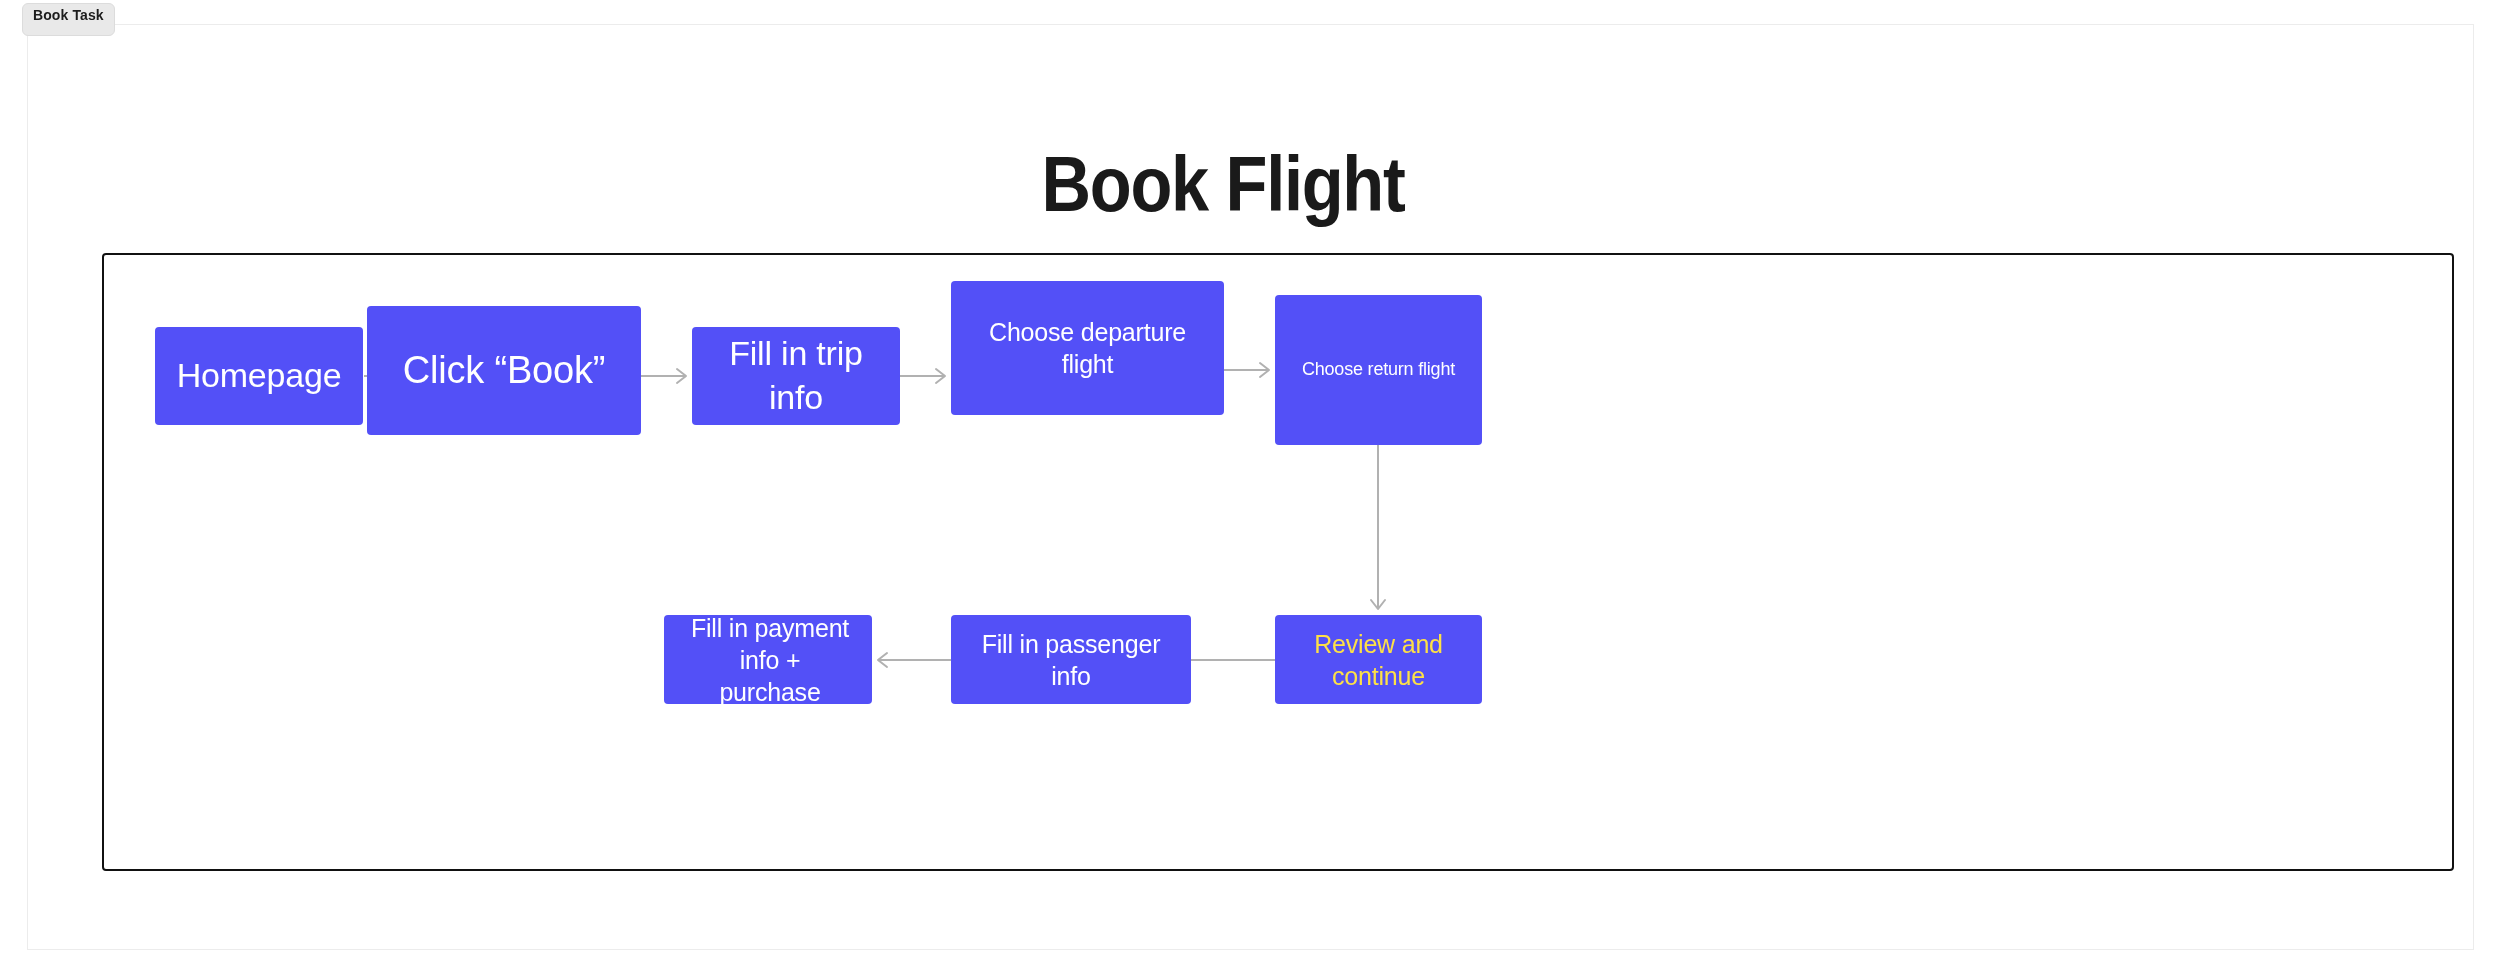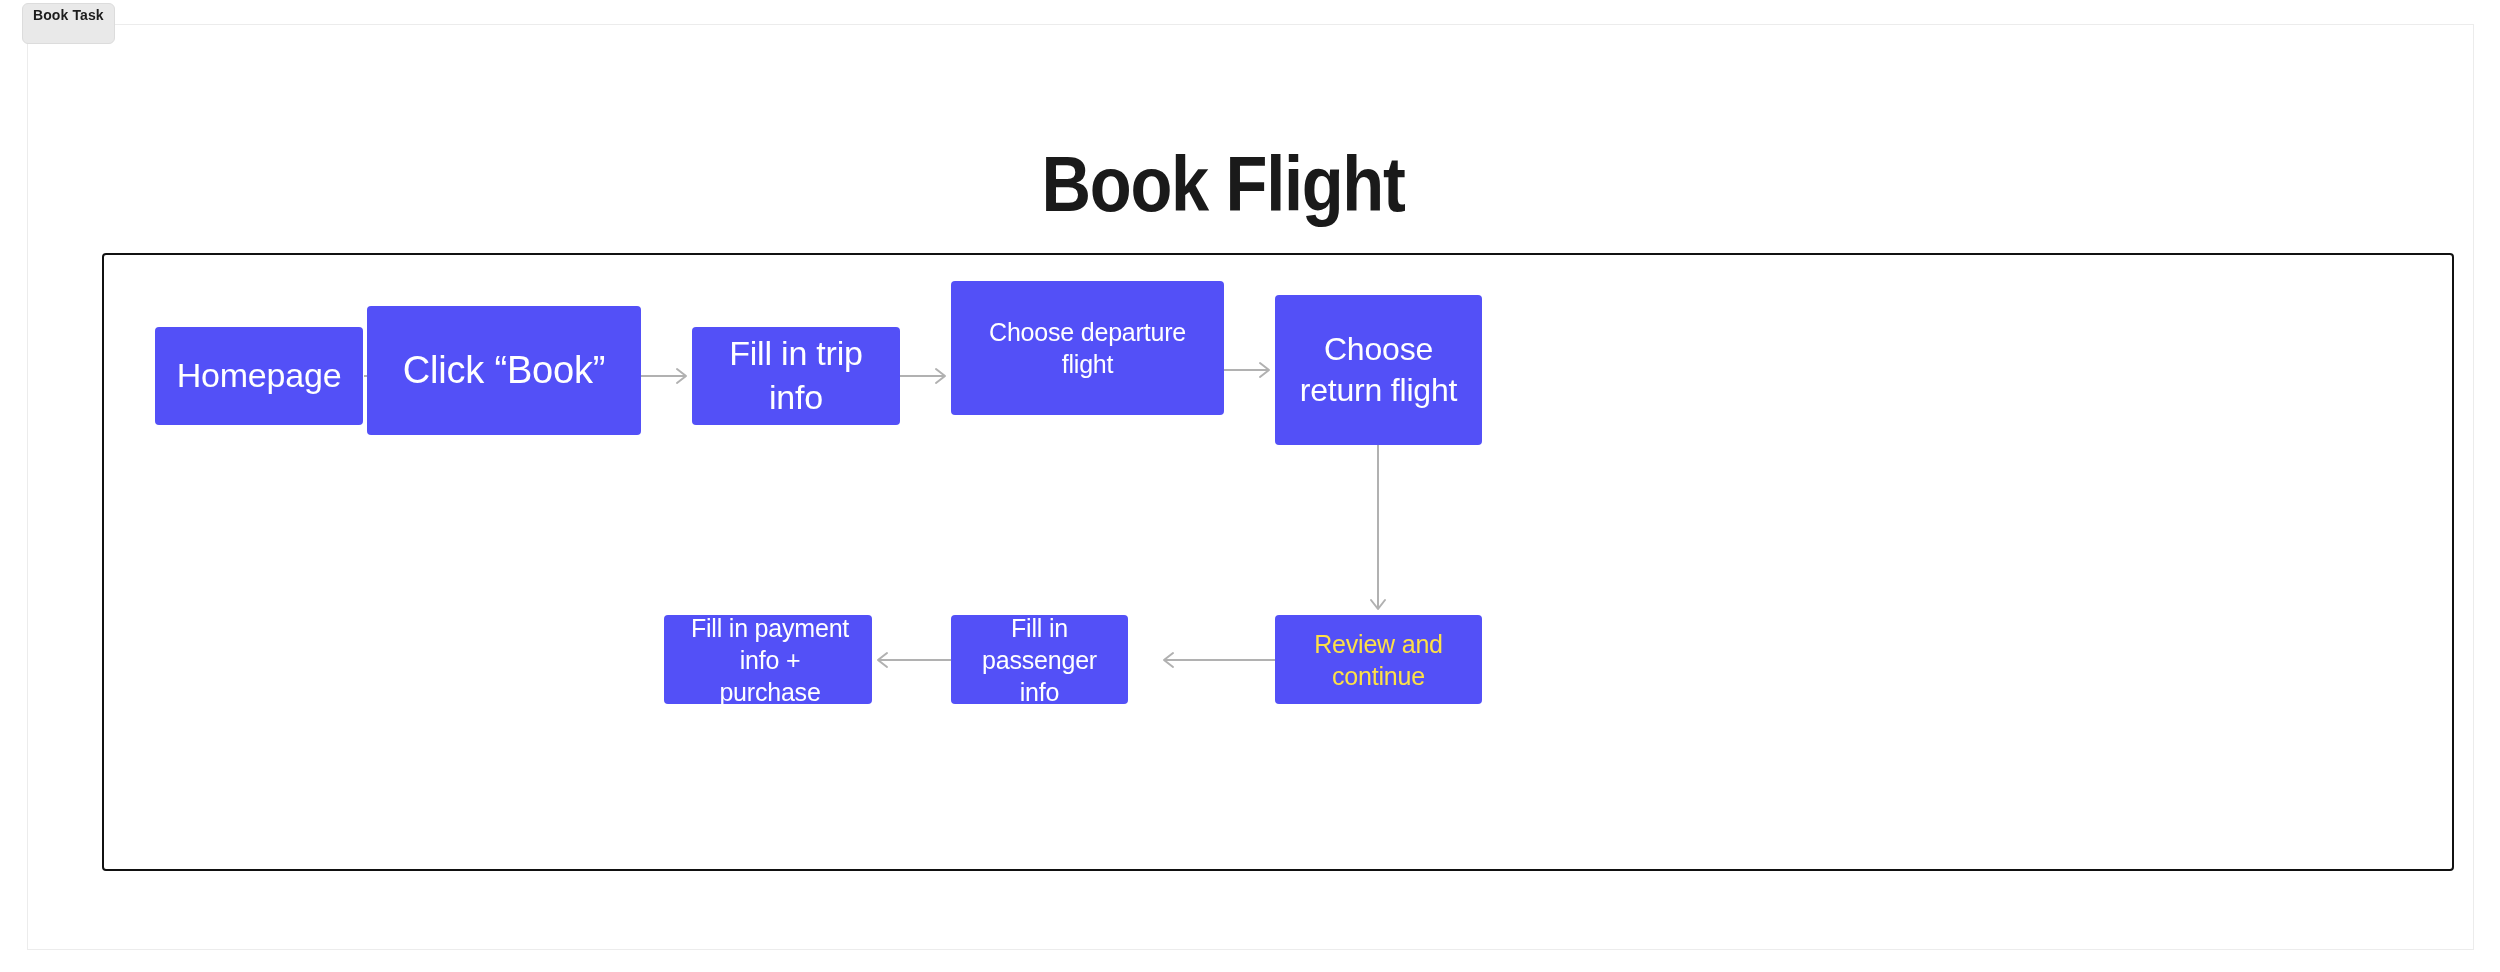--- a/index.html
+++ b/index.html
@@ -32,21 +32,21 @@
     border: 1px solid #ececec;
     border-radius: 0;
     background: #ffffff;
     box-sizing: border-box;
   }
 
   .task-tab {
     position: absolute;
     left: 22px;
     top: 3px;
-    padding: 3px 10px 20px 10px;
+    padding: 3px 10px 12px 10px;
     background: #e9e9e9;
     border: 1px solid #dcdcdc;
     border-radius: 6px;
     font-size: 14px;
     font-weight: 700;
     color: #1c1c1c;
     line-height: 1.15;
     letter-spacing: 0.1px;
     white-space: nowrap;
     z-index: 5;
@@ -115,23 +115,23 @@
     line-height: 1.28;
     padding: 4px 12px;
     letter-spacing: -0.2px;
     white-space: pre-line;
   }
 
   .node.n-homepage      { left: 51px;   top: 72px;  width: 208px; height: 98px;  font-size: 34px; }
   .node.n-click-book    { left: 263px;  top: 51px;  width: 274px; height: 129px; font-size: 38px; }
   .node.n-trip-info     { left: 588px;  top: 72px;  width: 208px; height: 98px;  font-size: 34px; }
   .node.n-departure     { left: 847px;  top: 26px;  width: 273px; height: 134px; font-size: 25px; }
-  .node.n-return        { left: 1171px; top: 40px;  width: 207px; height: 150px; font-size: 32px; }
+  .node.n-return        { left: 1171px; top: 40px;  width: 207px; height: 150px; font-size: 18px; }
   .node.n-review        { left: 1171px; top: 360px; width: 207px; height: 89px;  font-size: 25px; }
-  .node.n-passenger     { left: 847px;  top: 360px; width: 177px; height: 89px;  font-size: 25px; }
+  .node.n-passenger     { left: 847px;  top: 360px; width: 240px; height: 89px;  font-size: 25px; }
   .node.n-payment       { left: 560px;  top: 360px; width: 208px; height: 89px;  font-size: 25px; padding-left: 16px; }
 
   .edge-path {
     fill: none;
     stroke: #b1b1b1;
     stroke-width: 2;
   }
   .edge-head {
     fill: none;
     stroke: #b1b1b1;

